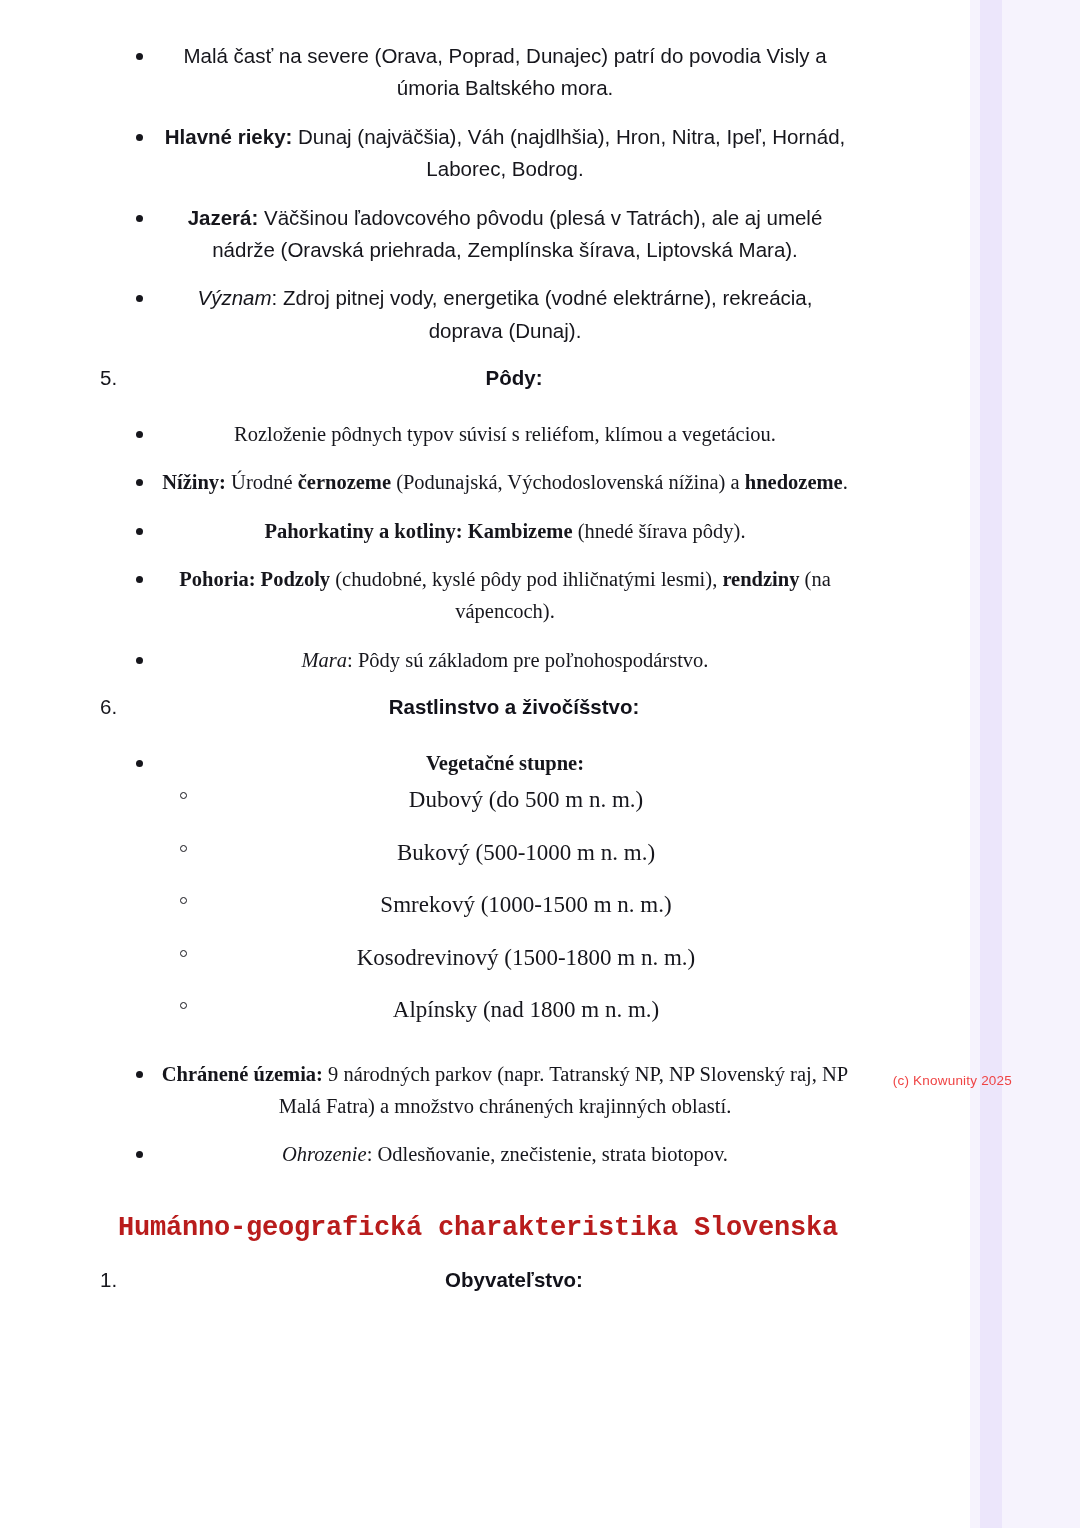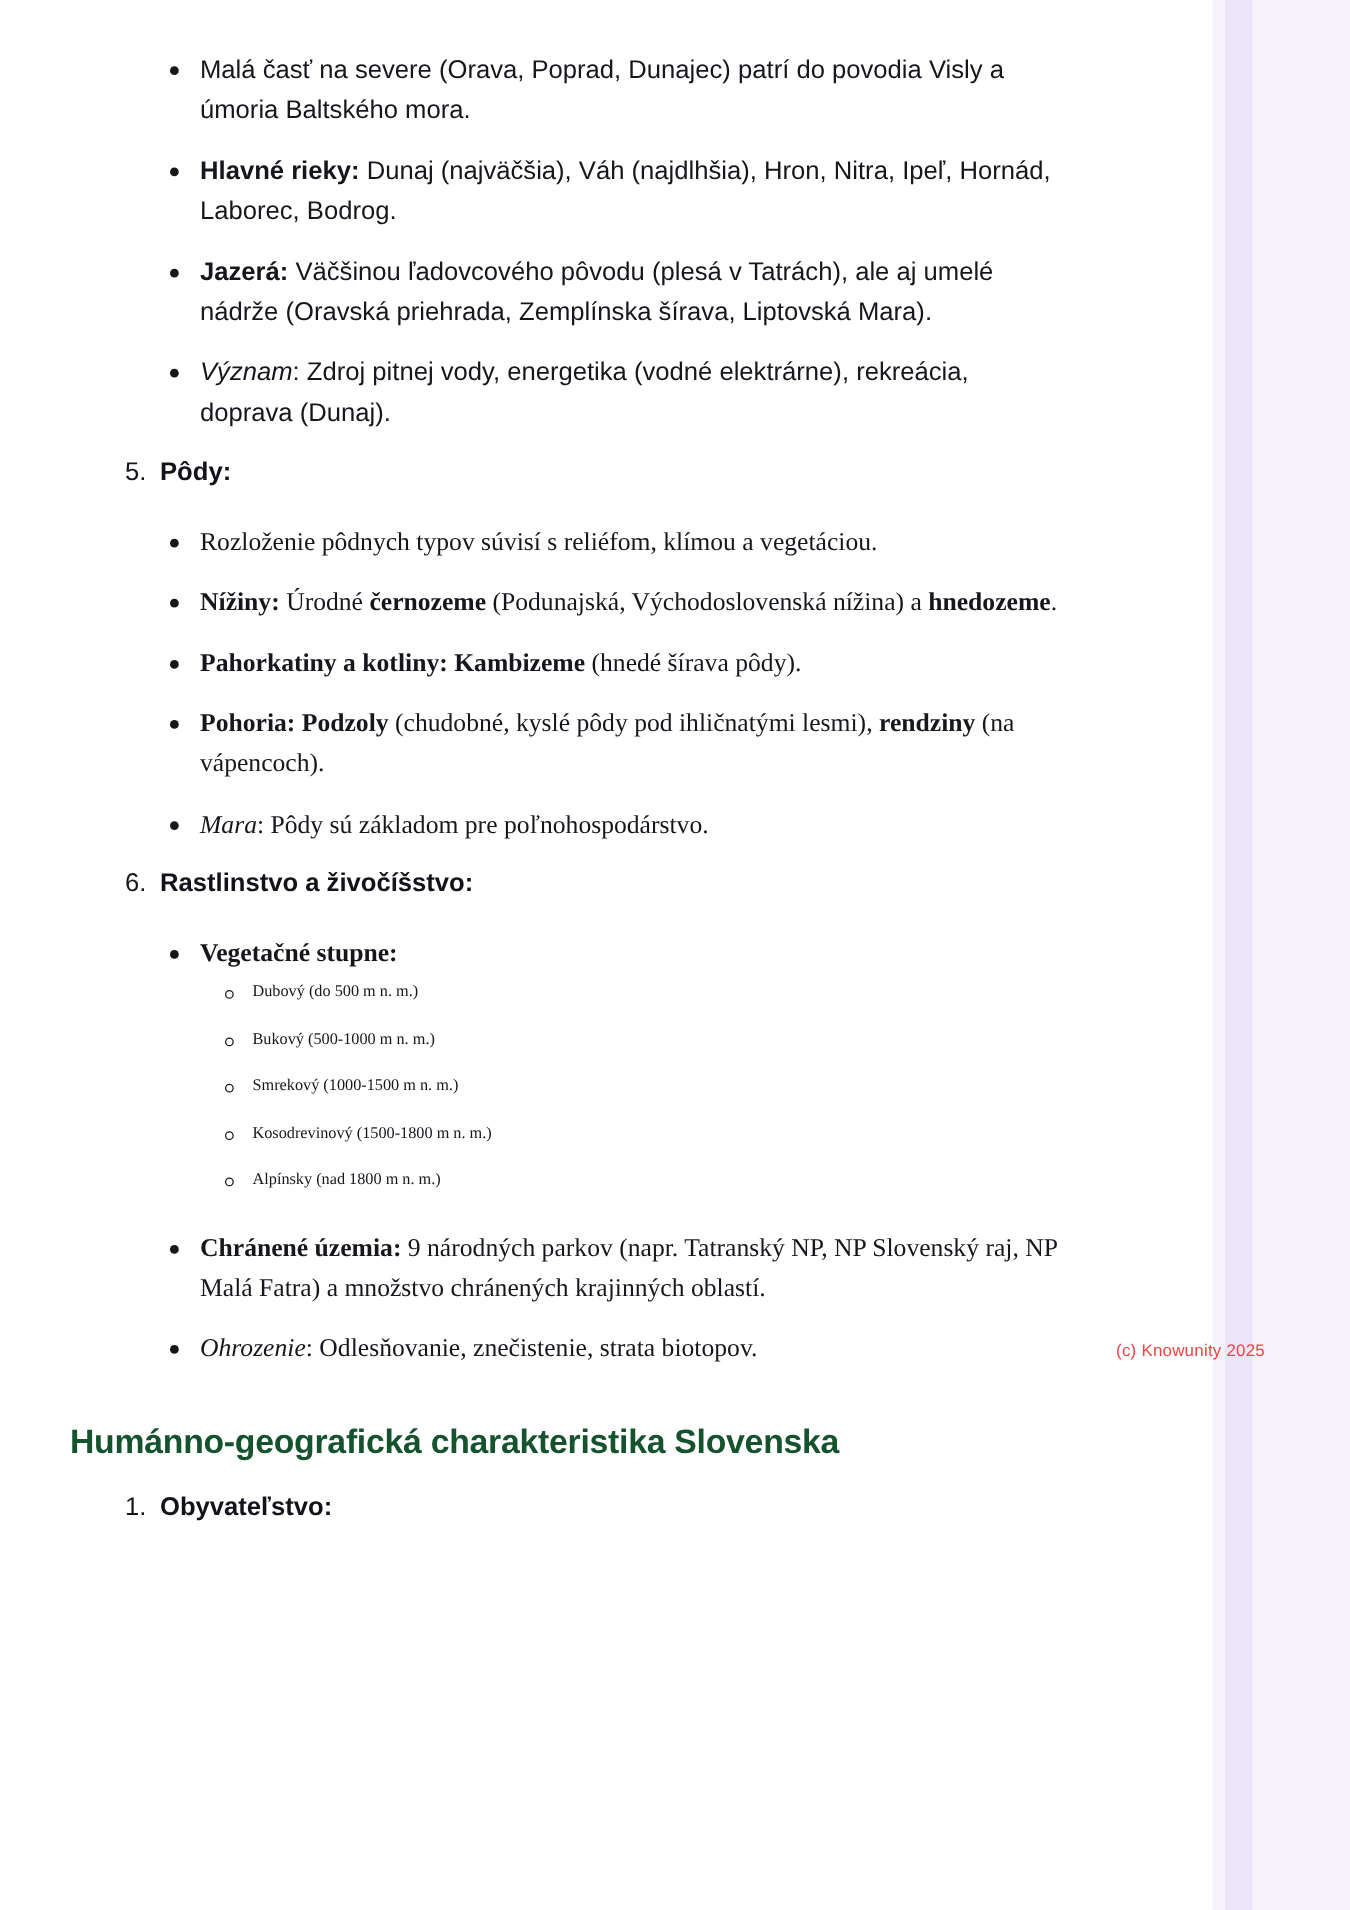--- a/index.html
+++ b/index.html
@@ -13,20 +13,21 @@
     font-family: "Liberation Sans", sans-serif;
     color: #12121a;
     position: relative;
     overflow: hidden;
   }
   .page {
     position: relative;
     width: 1080px;
     height: 1140px;
     box-sizing: border-box;
+    text-align: center;
   }
   
   .margin-strip-outer {
     position: absolute;
     top: 0;
     right: 0;
     width: 110px;
     height: 1528px;
     background: #f6f3fd;
   }
@@ -103,21 +104,21 @@
   }
   
   .subbullets {
     margin: 0;
     padding: 0;
   }
   .subbullets > li {
     position: relative;
     padding-left: 30px;
     margin-left: 12px;
-    font-size: 13px;
+    font-size: 23px;
     line-height: 1.5;
     padding-bottom: 14px;
     padding-top: 4px;
   }
   .subbullets > li::before {
     content: "";
     position: absolute;
     left: 8px;
     top: 13px;
     width: 7px;
@@ -127,25 +128,26 @@
     background: transparent;
     box-sizing: border-box;
   }
   b, .b {
     font-weight: bold;
   }
   i, .i {
     font-style: italic;
   }
   .section-title {
-    color: #14532d;
+    color: #b91c1c;
     font-size: 27px;
     font-weight: bold;
     margin: 26px 0 22px 56px;
     letter-spacing: -0.2px;
+    font-family: Liberation Mono, monospace;
   }
   .gap-top {
     margin-top: 6px;
     font-family: Liberation Serif, serif;
   }
   .watermark {
     position: absolute;
     right: 68px;
     bottom: 52px;
     font-size: 13.5px;

